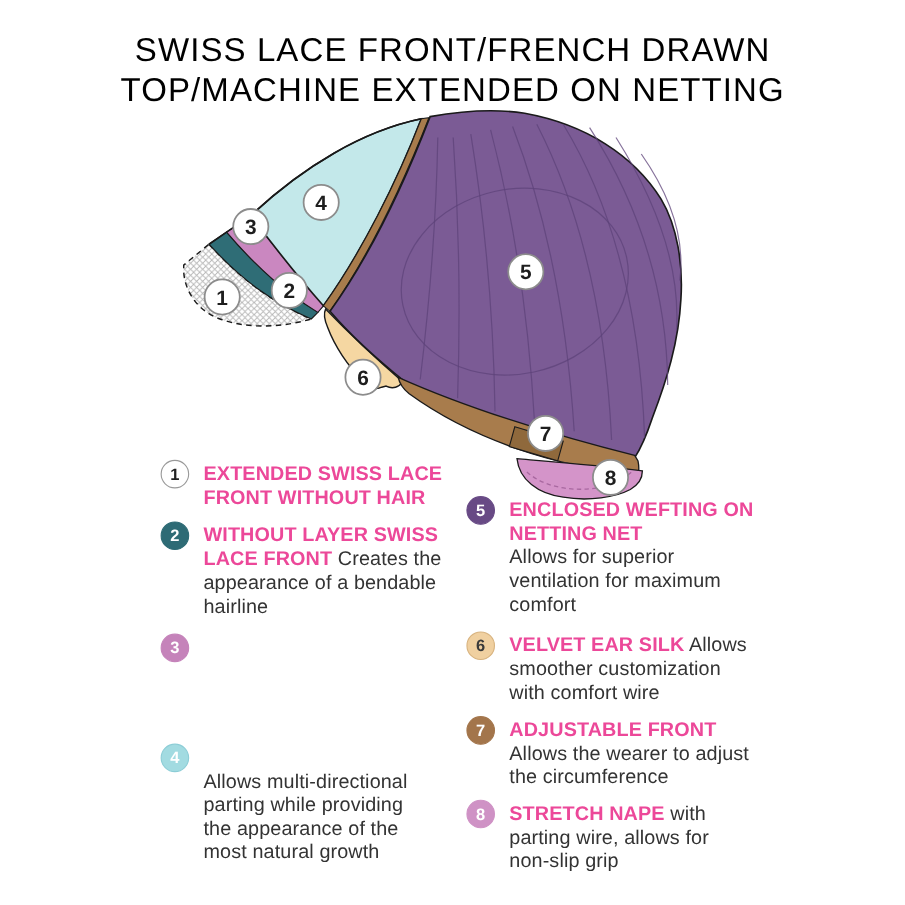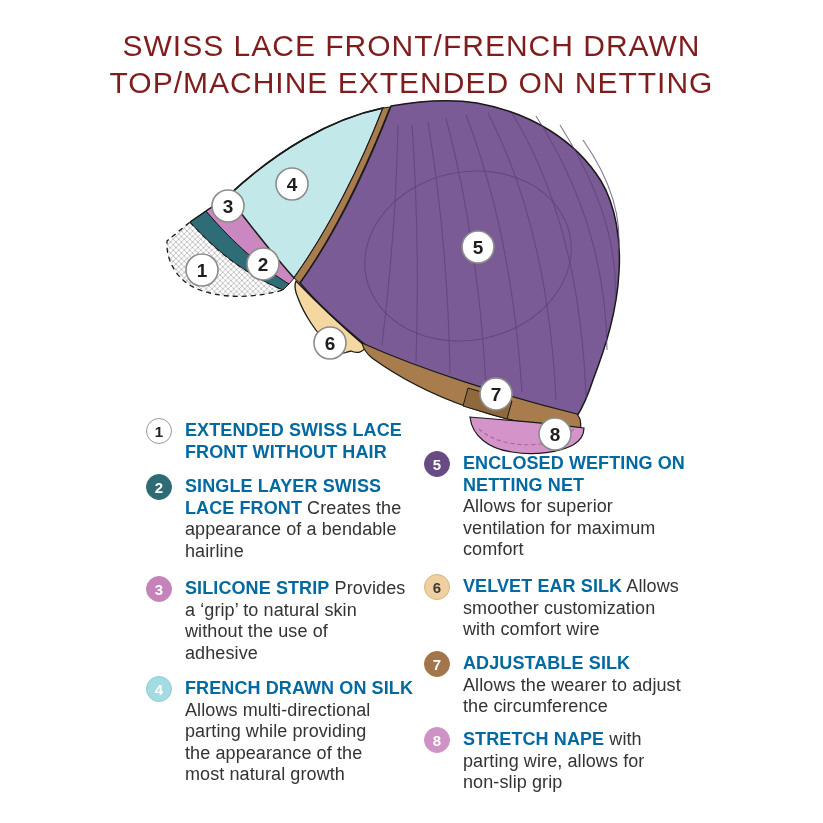--- a/index.html
+++ b/index.html
@@ -1,27 +1,27 @@
 <!DOCTYPE html>
 <html><head>
 <meta charset="utf-8">
 <style>
   html,body{margin:0;padding:0;}
   body{width:823px;height:823px;background:#ffffff;position:relative;
        font-family:"Liberation Sans",sans-serif;overflow:hidden;}
   .title{position:absolute;top:27px;left:0;right:0;text-align:center;
-         font-size:30px;line-height:37px;color:#7f1d1d;letter-spacing:1px;font-weight:400;}
+         font-size:30px;line-height:37px;color:#000000;letter-spacing:1px;font-weight:400;}
   svg.diagram{position:absolute;left:0;top:0;width:823px;height:823px;}
   .legend-item{position:absolute;display:flex;align-items:flex-start;}
   .badge{width:26px;height:26px;border-radius:50%;box-sizing:border-box;
          border:1.5px solid transparent;display:flex;align-items:center;justify-content:center;
          font-weight:bold;font-size:15px;flex:none;}
   .txt{margin-left:13px;margin-top:2px;font-size:18px;line-height:21.6px;color:#333333;
        width:262px;letter-spacing:0.1px;}
-  .ttl{font-weight:bold;color:#0369a1;white-space:pre-line;text-align:right;}
+  .ttl{font-weight:bold;color:#ec4899;white-space:pre-line;text-align:right;}
   .desc{white-space:pre-line;}
   .i1{top:418px;left:146px}.i2{top:474px;left:146px}.i3{top:576px;left:146px}.i4{top:676px;left:146px}
   .i5{top:451px;left:424px}.i6{top:574px;left:424px}.i7{top:651px;left:424px}.i8{top:727px;left:424px}
   .cnum{font-family:"Liberation Sans",sans-serif;font-weight:bold;font-size:19px;fill:#1e1e1e;}
   .seam{fill:none;stroke-width:1.1;opacity:0.75;}
   .outline{fill:none;stroke-width:1.5;}
 </style>
 </head>
 <body>
 
@@ -109,35 +109,31 @@
   </g>
 </svg>
 
 <div class="legend-item i1">
   <div class="badge" style="background: rgb(255, 255, 255); color: rgb(34, 34, 34); border-color: rgb(153, 153, 153);">1</div>
   <div class="txt"><span class="ttl">EXTENDED SWISS LACE
 FRONT WITHOUT HAIR</span><span class="desc"></span></div>
 </div>
 <div class="legend-item i2">
   <div class="badge" style="background: rgb(46, 107, 117); color: rgb(255, 255, 255); border-color: rgb(46, 107, 117);">2</div>
-  <div class="txt"><span class="ttl">SINGLE LAYER SWISS
+  <div class="txt"><span class="ttl">WITHOUT LAYER SWISS
 LACE FRONT</span><span class="desc"> Creates the
 appearance of a bendable
 hairline</span></div>
 </div>
 <div class="legend-item i3">
   <div class="badge" style="background: rgb(197, 131, 186); color: rgb(255, 255, 255); border-color: rgb(197, 131, 186);">3</div>
-  <div class="txt"><span class="ttl">SILICONE STRIP</span><span class="desc"> Provides
-a ‘grip’ to natural skin
-without the use of
-adhesive</span></div>
 </div>
 <div class="legend-item i4">
   <div class="badge" style="background: rgb(162, 219, 225); color: rgb(255, 255, 255); border-color: rgb(140, 205, 214);">4</div>
-  <div class="txt"><span class="ttl">FRENCH DRAWN ON SILK</span><span class="desc">
+  <div class="txt"><span class="desc">
 Allows multi-directional
 parting while providing
 the appearance of the
 most natural growth</span></div>
 </div>
 <div class="legend-item i5">
   <div class="badge" style="background: rgb(104, 74, 133); color: rgb(255, 255, 255); border-color: rgb(104, 74, 133);">5</div>
   <div class="txt"><span class="ttl">ENCLOSED WEFTING ON
 NETTING NET</span><span class="desc">
 Allows for superior
@@ -145,21 +141,21 @@
 comfort</span></div>
 </div>
 <div class="legend-item i6">
   <div class="badge" style="background: rgb(240, 208, 160); color: rgb(58, 58, 58); border-color: rgb(216, 179, 127);">6</div>
   <div class="txt"><span class="ttl">VELVET EAR SILK</span><span class="desc"> Allows
 smoother customization
 with comfort wire</span></div>
 </div>
 <div class="legend-item i7">
   <div class="badge" style="background: rgb(163, 117, 75); color: rgb(255, 255, 255); border-color: rgb(163, 117, 75);">7</div>
-  <div class="txt"><span class="ttl">ADJUSTABLE SILK</span><span class="desc">
+  <div class="txt"><span class="ttl">ADJUSTABLE FRONT</span><span class="desc">
 Allows the wearer to adjust
 the circumference</span></div>
 </div>
 <div class="legend-item i8">
   <div class="badge" style="background: rgb(207, 146, 197); color: rgb(255, 255, 255); border-color: rgb(207, 146, 197);">8</div>
   <div class="txt"><span class="ttl">STRETCH NAPE</span><span class="desc"> with
 parting wire, allows for
 non-slip grip</span></div>
 </div>
 

